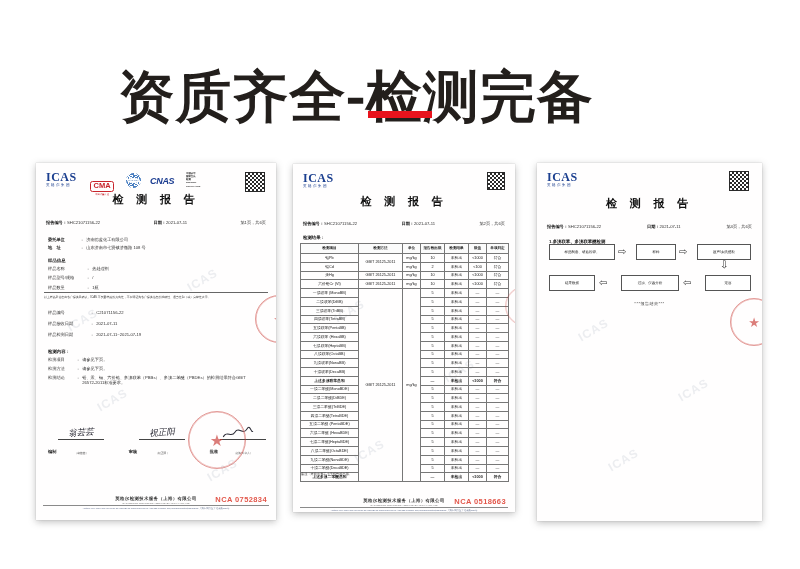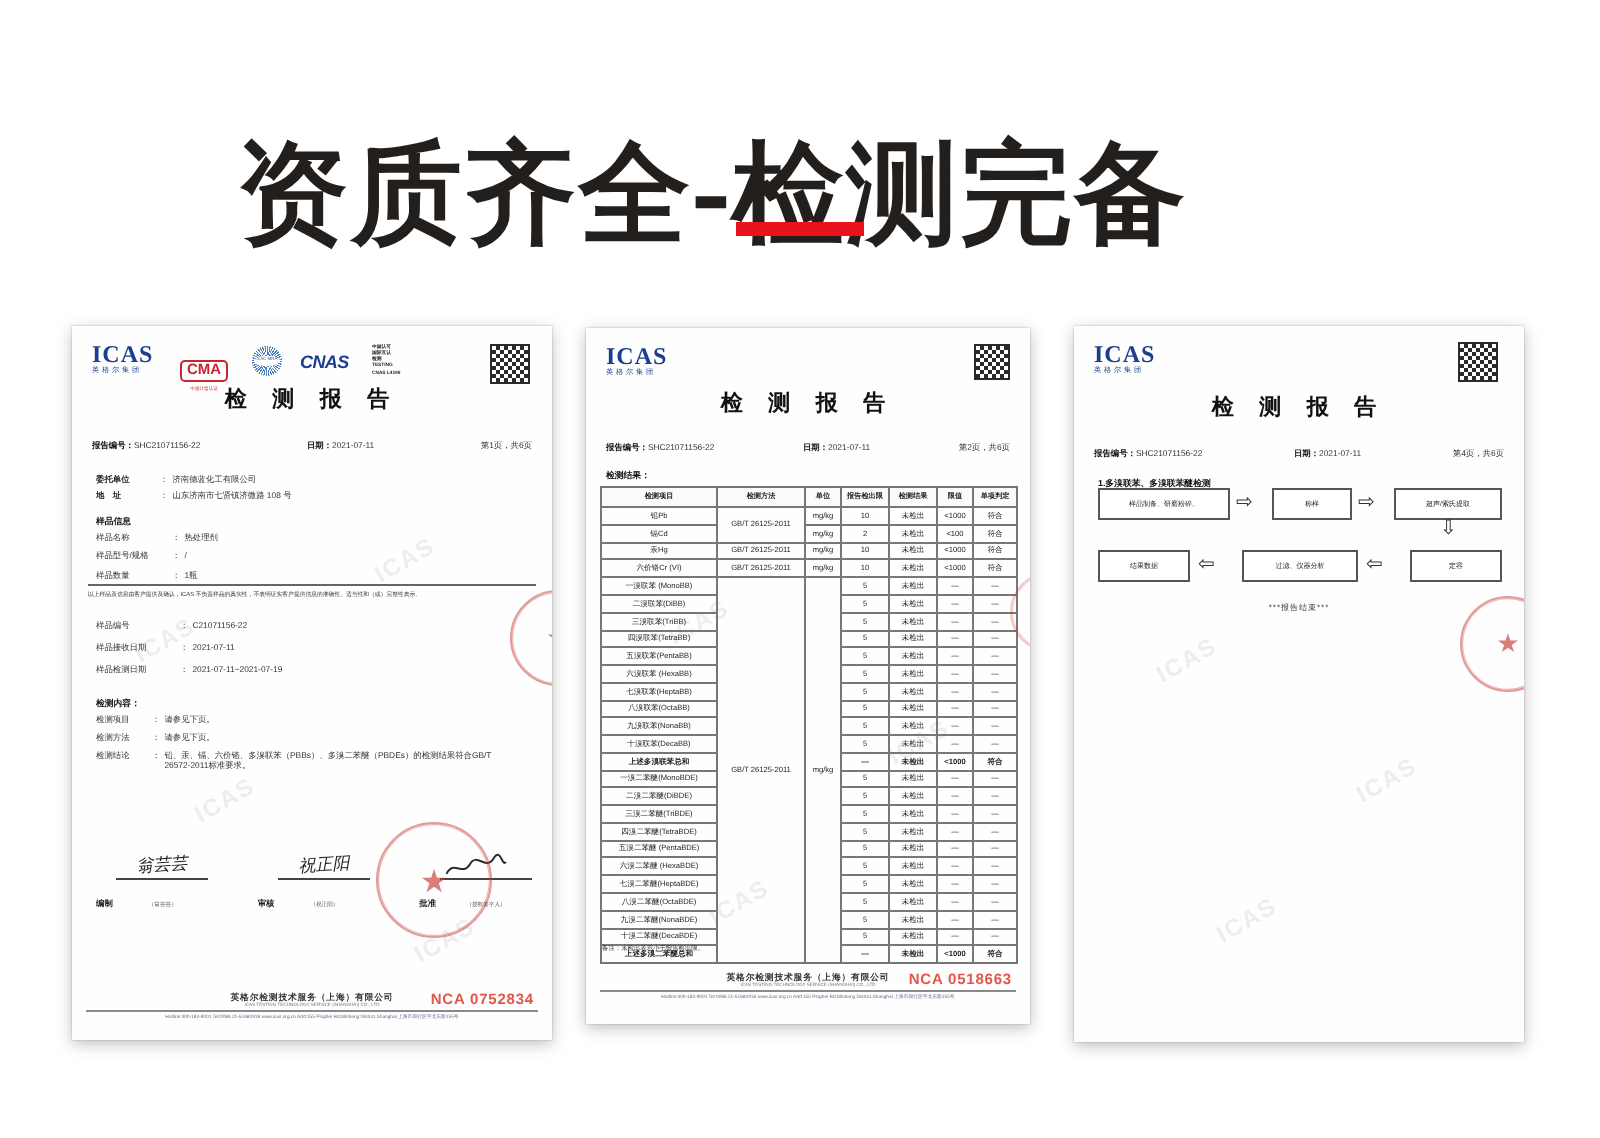--- a/index.html
+++ b/index.html
@@ -95,21 +95,21 @@
 
   
   .stamp{position:absolute;border:1.6px solid rgba(200,55,50,.5);border-radius:50%;
     display:flex;align-items:center;justify-content:center;
     box-shadow:inset 0 0 0 .6px rgba(200,55,50,.35);}
   .stamp .star{color:rgba(200,55,50,.65);font-family:"DejaVu Sans",sans-serif;}
 
   
   .cert-footer{position:absolute;left:7px;right:7px;}
   #cert1 .cert-footer{bottom:10px;}
-  #cert2 .cert-footer{bottom:12px;}
+  #cert2 .cert-footer{bottom:0;}
   #cert3 .cert-footer{bottom:17px;}
   .f-company{text-align:center;font-size:4.4px;font-weight:bold;color:#333;letter-spacing:.4px;}
   .f-en{text-align:center;font-size:2.3px;color:#777;margin-top:.5px;}
   .f-nca{position:absolute;right:2px;top:-1px;font-size:7.5px;font-weight:bold;color:#e2564a;letter-spacing:.4px;}
   .f-line{margin-top:1.5px;border-top:.5px solid #8a8a8a;padding-top:1px;font-size:2.4px;
     color:#5a6a8a;text-align:center;white-space:nowrap;overflow:hidden;}
 
   
   .results-label{position:absolute;left:10px;top:71px;font-size:4.4px;font-weight:bold;color:#111;}
   .rtable{position:absolute;left:7px;top:79px;width:208px;border-collapse:collapse;table-layout:fixed;}

